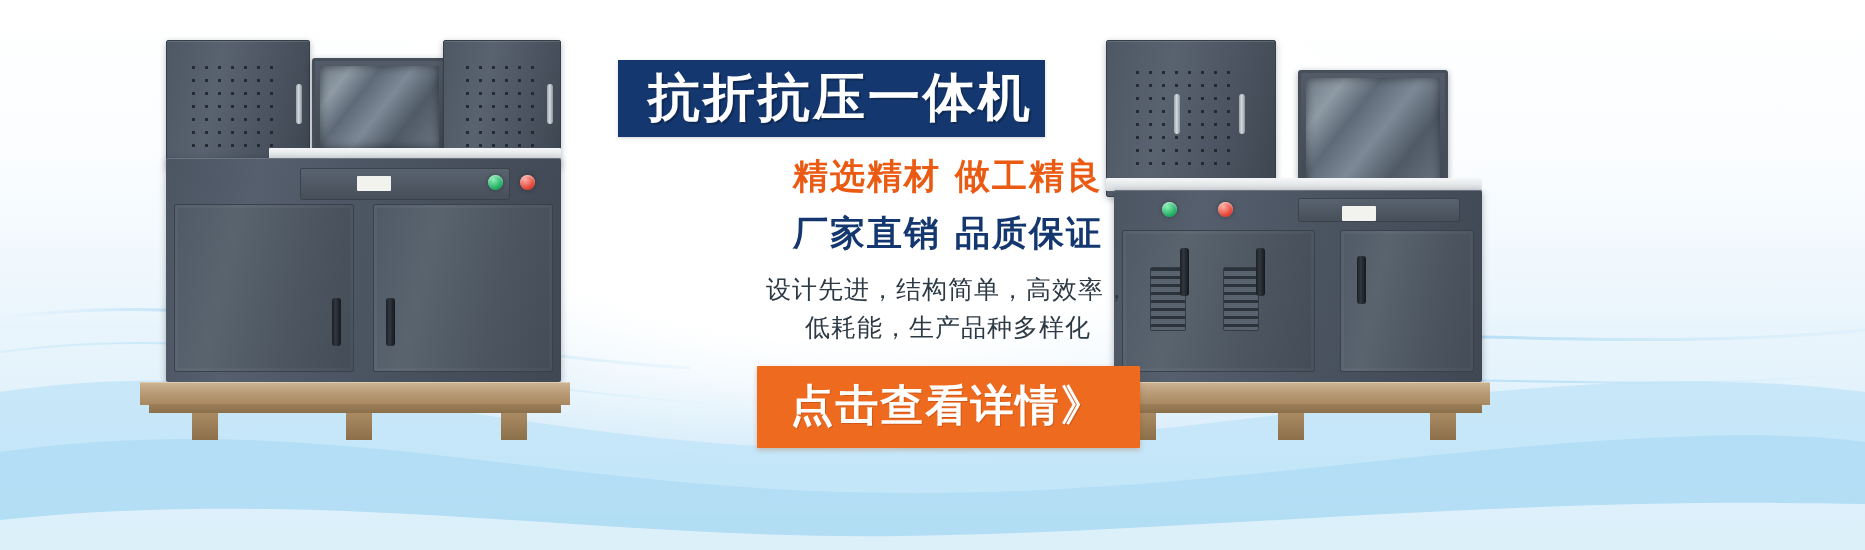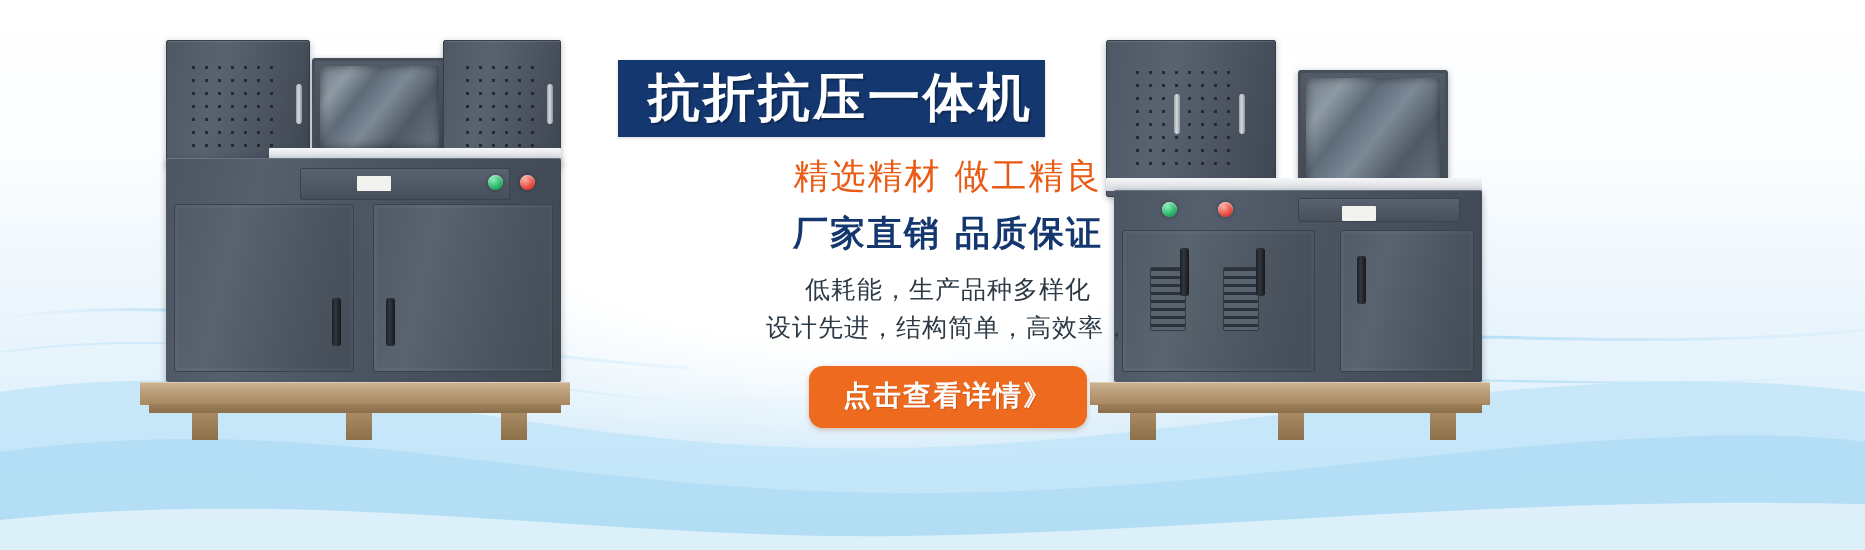--- a/index.html
+++ b/index.html
@@ -119,35 +119,35 @@
     box-shadow:0 1px 3px rgba(0,0,0,.18);
   }
   .title-bar .title{
     font-family:"DejaVu Sans","Liberation Sans",sans-serif;
     font-size:52px;font-weight:bold;color:#ffffff;letter-spacing:3px;
     line-height:1.05;white-space:nowrap;
     text-shadow:2px 2px 0 rgba(0,0,0,.22);
   }
   .line-orange{
     margin-top:16px;text-align:center;
-    font-size:35px;font-weight:normal;color:#ea5a12;letter-spacing:2px;
+    font-size:35px;font-weight:bold;color:#ea5a12;letter-spacing:2px;
     white-space:nowrap;
   }
   .line-blue{
     margin-top:10px;text-align:center;
     font-size:35px;font-weight:bold;color:#13376e;letter-spacing:2px;
     white-space:nowrap;
   }
   .desc{margin-top:14px;text-align:center;color:#2d3a45;}
   .desc div{font-size:25px;line-height:1.55;letter-spacing:1px;white-space:nowrap;}
   .cta-wrap{margin-top:18px;text-align:center;}
   .cta{
     display:inline-block;background:#ee6a1e;color:#fff;
-    font-size:28px;font-weight:bold;letter-spacing:2px;
-    padding:11px 34px 13px 34px;border-radius:14px;
+    font-size:43px;font-weight:bold;letter-spacing:2px;
+    padding:11px 34px 13px 34px;border-radius:1px;
     white-space:nowrap;border:none;cursor:pointer;
     box-shadow:0 2px 5px rgba(170,70,15,.3);
     text-shadow:1px 1px 0 rgba(150,55,10,.35);
     text-align:right;
   }
 </style>
 </head>
 <body>
 
 <div class="banner">
@@ -256,22 +256,22 @@
   <div class="content">
 
     <div class="title-bar">
       <div class="title">抗折抗压一体机</div>
     </div>
 
     <div class="line-orange">精选精材 做工精良</div>
     <div class="line-blue">厂家直销  品质保证</div>
 
     <div class="desc">
+      <div>设计先进，结构简单，高效率，</div>
       <div>低耗能，生产品种多样化</div>
-      <div>设计先进，结构简单，高效率，</div>
     </div>
 
     <div class="cta-wrap">
       <button class="cta">点击查看详情》</button>
     </div>
 
   </div>
 </div>
 
 </body></html>

